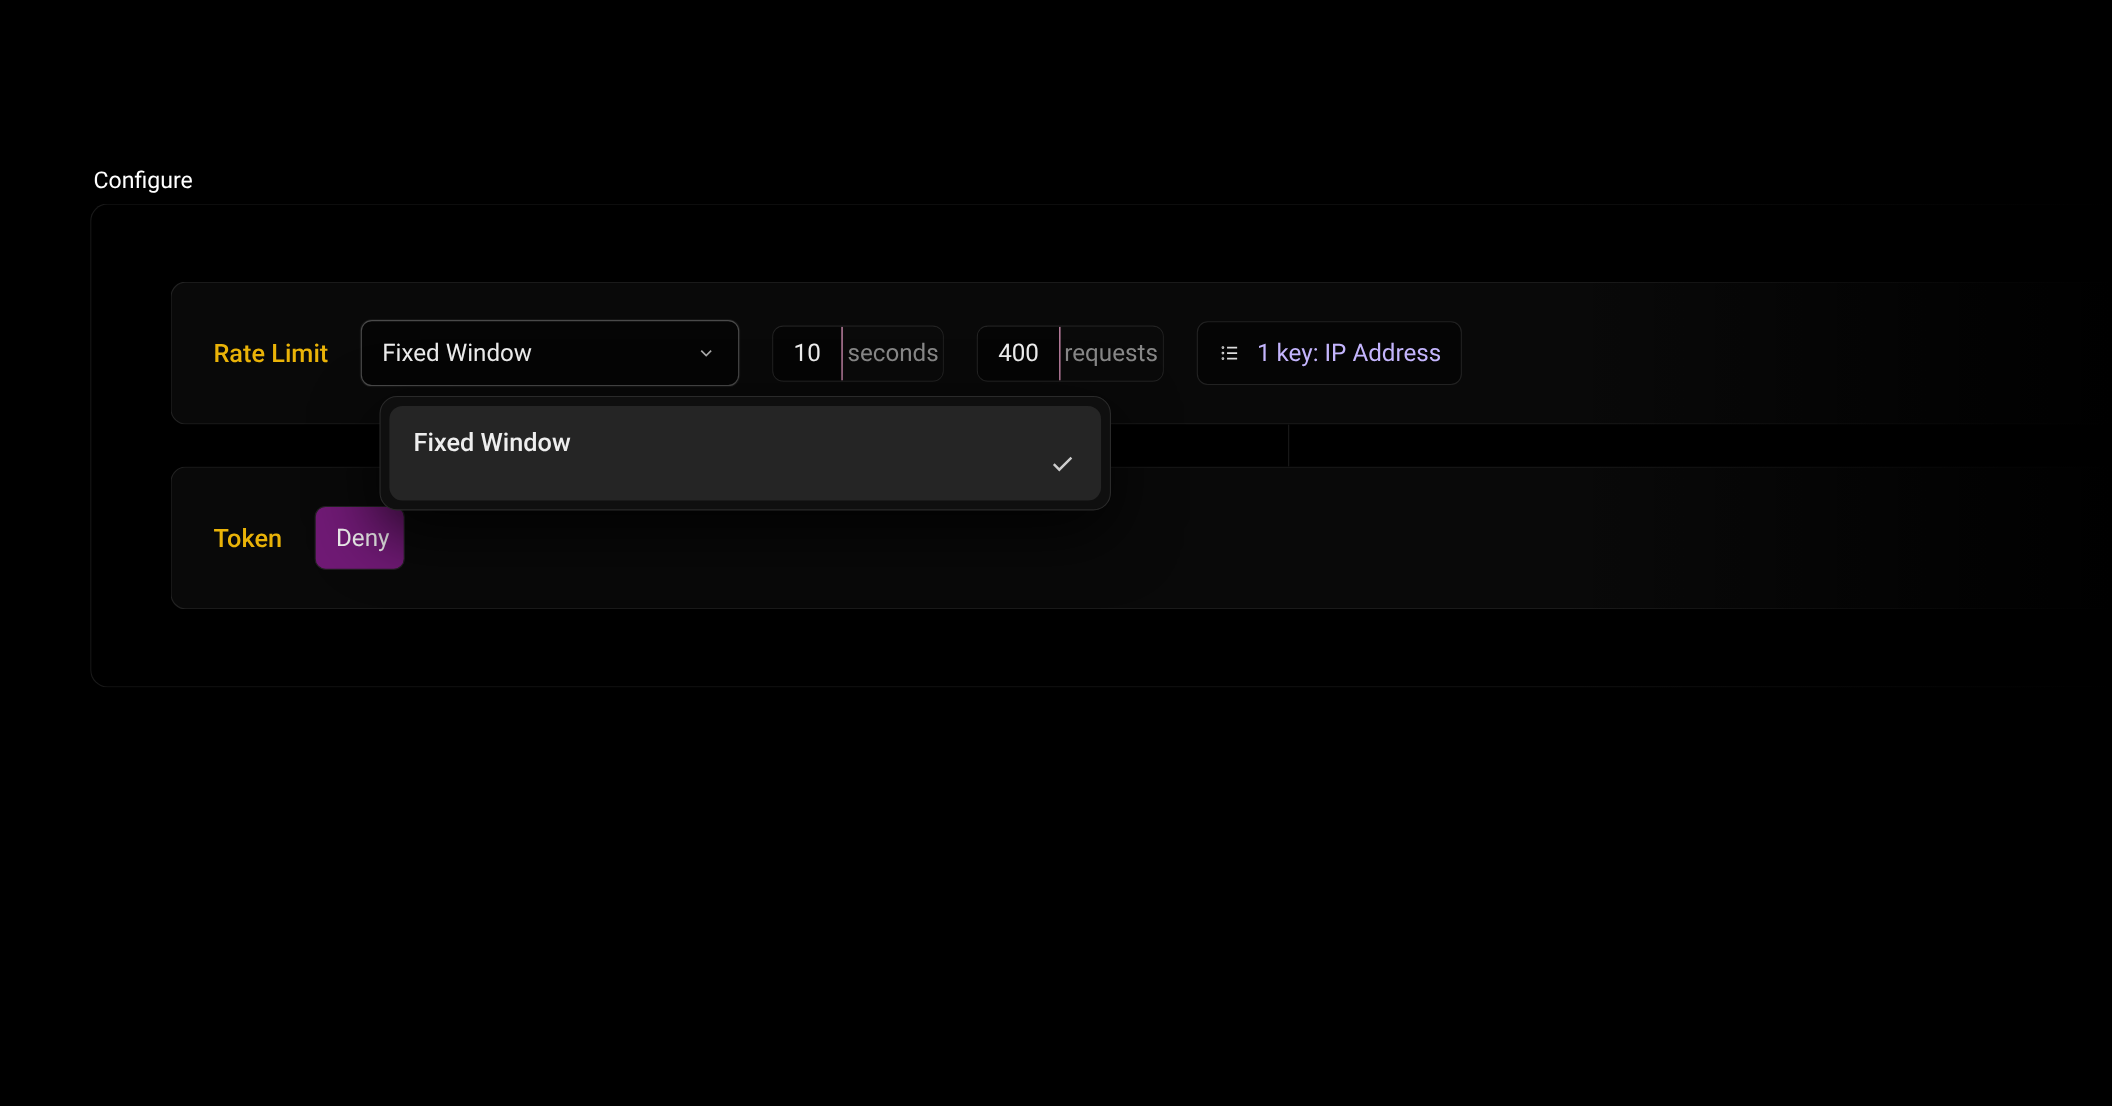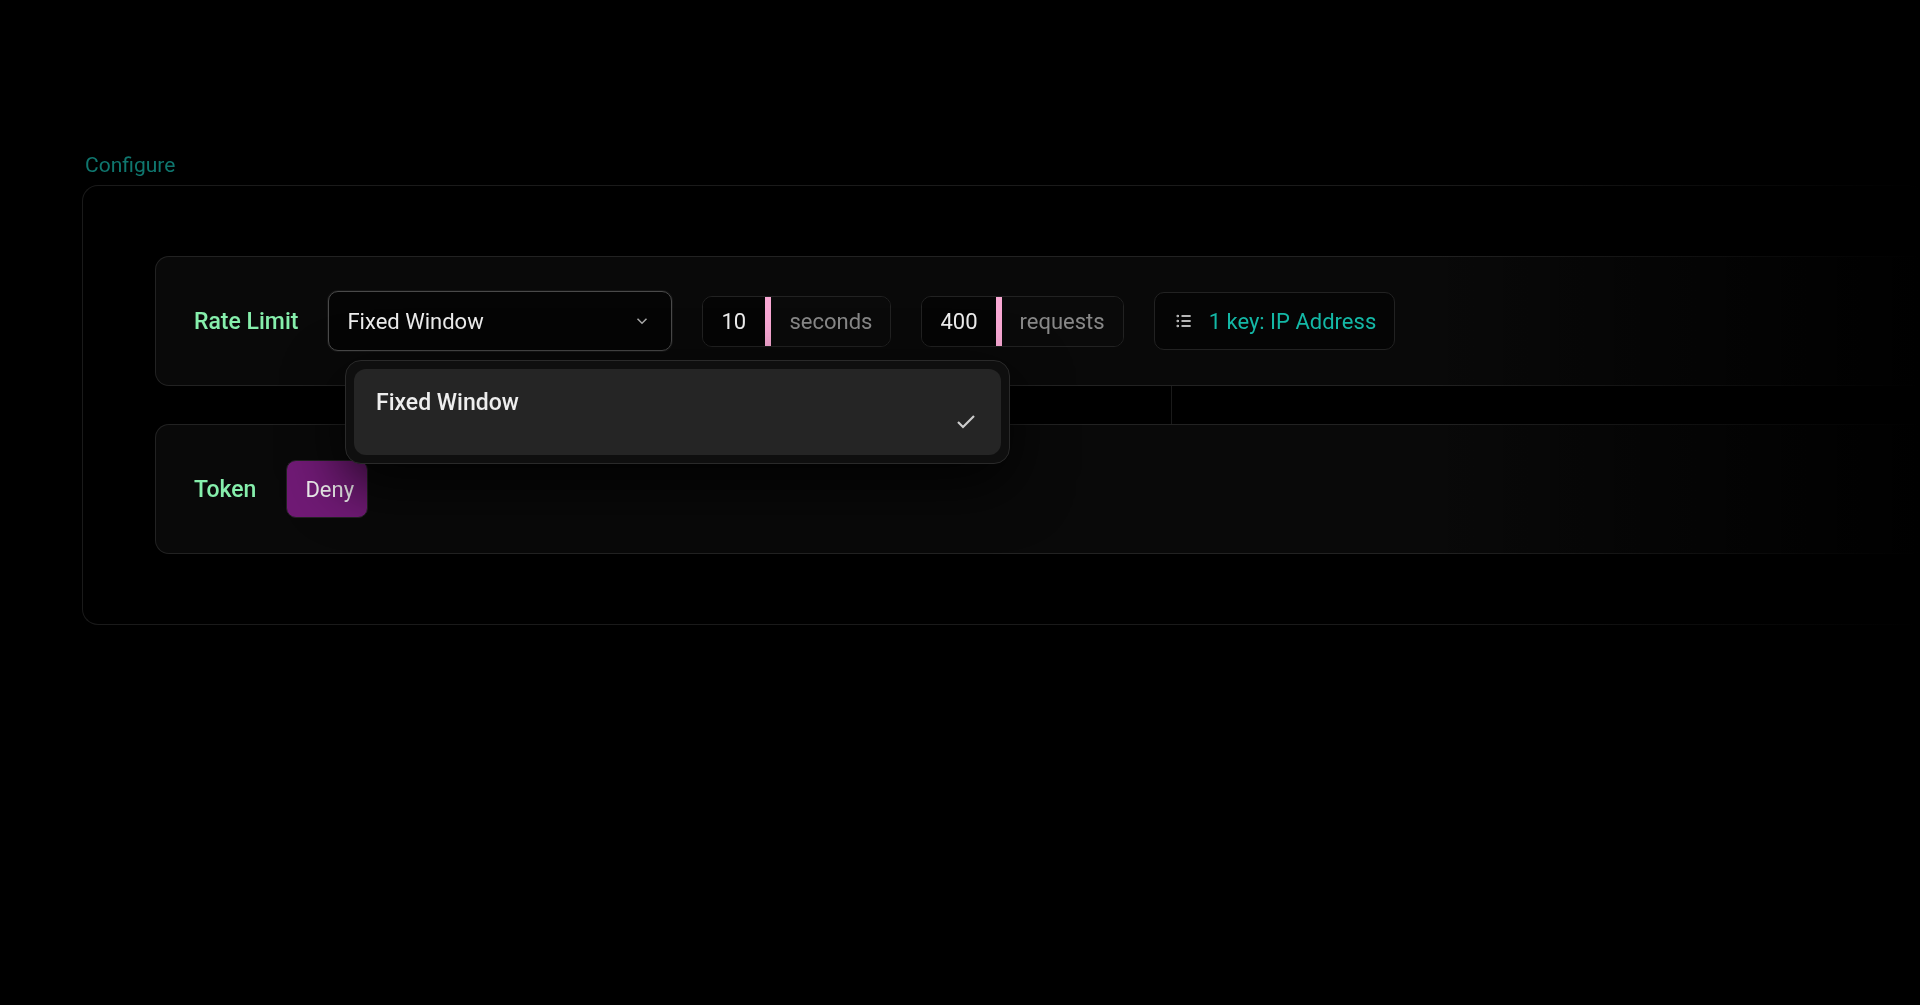--- a/index.html
+++ b/index.html
@@ -16,21 +16,21 @@
       height: 1005px;
       overflow: hidden;
       position: relative;
     }
     
     .page-title {
       position: absolute;
       top: 153px;
       left: 85px;
       font-size: 21px;
-      color: #0f766e;
+      color: #ffffff;
       font-weight: 400;
     }
     
     .config-container {
       position: absolute;
       top: 185px;
       left: 82px;
       right: -5px;
       bottom: 380px;
       border: 1px solid #1a1a1a;
@@ -56,21 +56,21 @@
     .rule-card-1 {
       top: 70px;
     }
     
     .rule-card-2 {
       top: 238px;
     }
     
     .row-label {
       font-size: 23px;
-      color: #86efac;
+      color: #eab308;
       font-weight: 500;
       white-space: nowrap;
     }
     
     .dropdown-trigger {
       background: #050505;
       border: 1.5px solid #4a4a4a;
       border-radius: 10px;
       height: 60px;
       width: 344px;
@@ -117,22 +117,22 @@
       padding: 0 18px;
       font-size: 22px;
       color: #eee;
       display: flex;
       align-items: center;
       min-width: 62px;
     }
     
     .input-unit {
       background: #0a0a0a;
-      border-left: 6px solid #f9a8d4;
-      padding: 0 18px;
+      border-left: 1px solid #f9a8d4;
+      padding: 0 4px;
       font-size: 22px;
       color: #888;
       display: flex;
       align-items: center;
     }
     
     .key-chip {
       display: flex;
       align-items: center;
       border: 1px solid #222;
@@ -155,21 +155,21 @@
     .list-icon svg {
       width: 20px;
       height: 20px;
       stroke: #ddd;
       stroke-width: 2;
       fill: none;
     }
     
     .key-text {
       font-size: 22px;
-      color: #14b8a6;
+      color: #c4b5fd;
       white-space: nowrap;
     }
     
     .deny-chip {
       display: flex;
       align-items: center;
       border: 1px solid #222;
       border-radius: 10px;
       height: 58px;
       padding: 0 18px;

